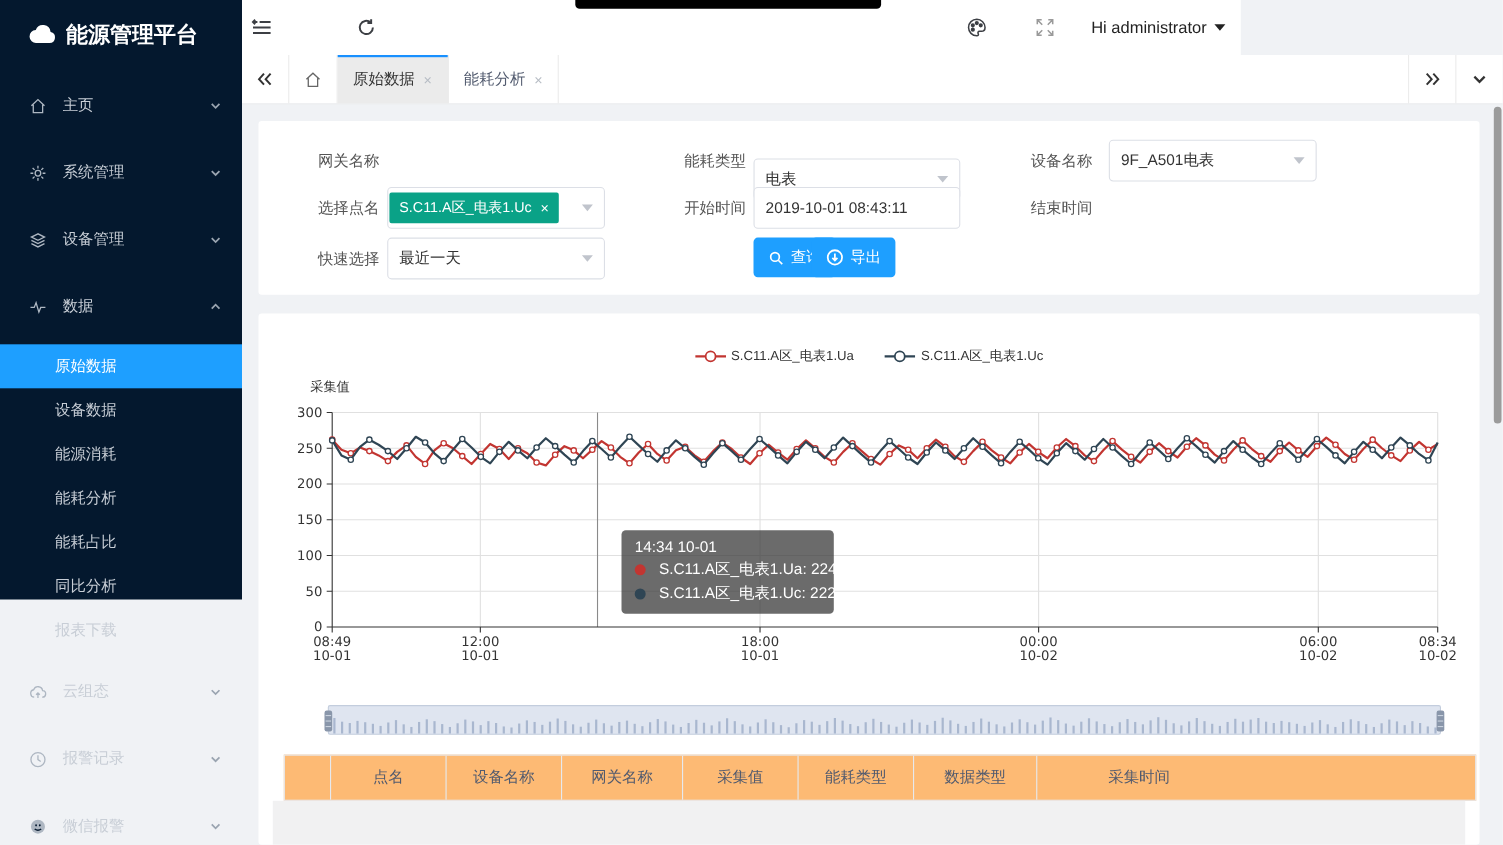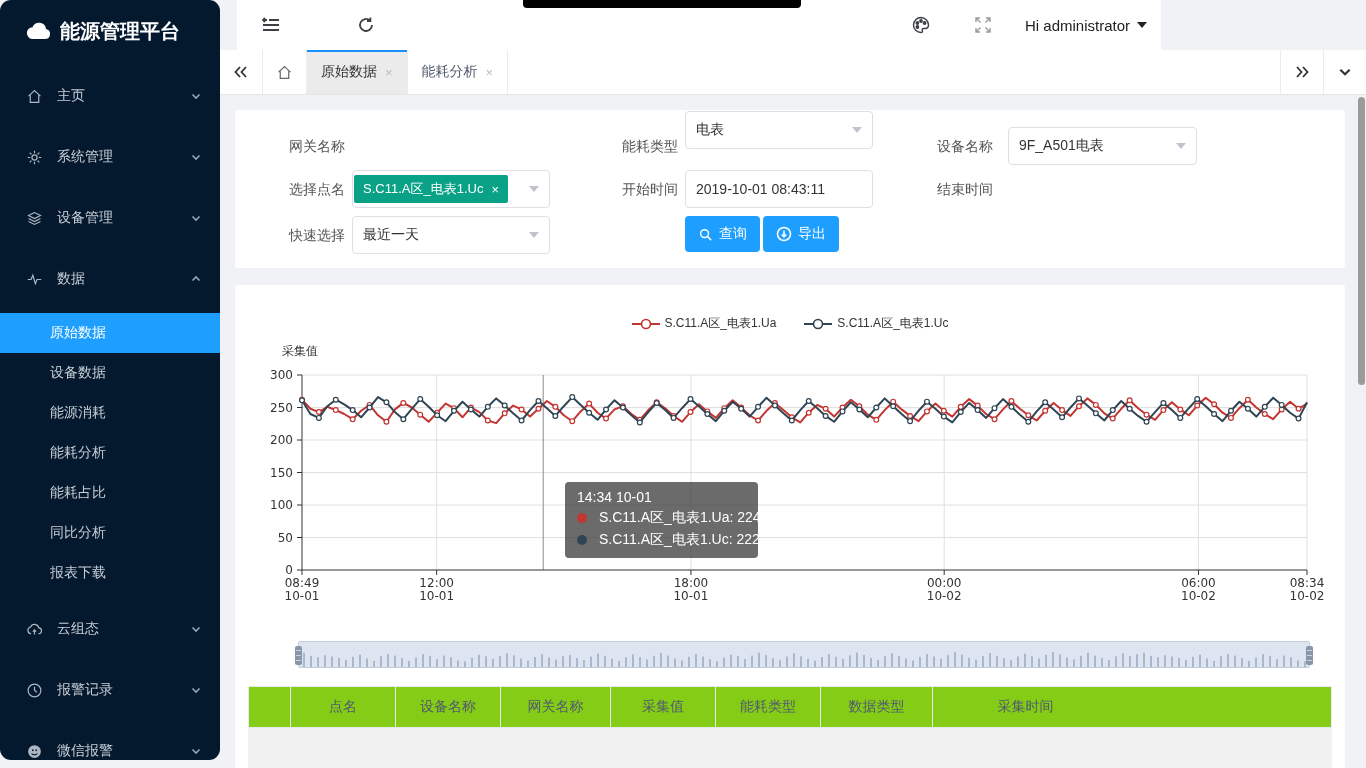--- a/index.html
+++ b/index.html
@@ -1,29 +1,29 @@
 <!DOCTYPE html>
 <html><head>
 <meta charset="utf-8">
 <style>
   * { margin:0; padding:0; box-sizing:border-box; }
   html,body { width:1366px; height:768px; overflow:hidden; font-family:"Liberation Sans","DejaVu Sans",sans-serif; background:#f0f2f5; }
   .abs { position:absolute; }
   
-  #sidebar { position:absolute; left:0; top:0; width:220px; height:760px; background:#04182e; color:#c8ced6; z-index:5;border-radius:11px; }
+  #sidebar { position:absolute; left:0; top:0; width:220px; height:545px; background:#04182e; color:#c8ced6; z-index:5; }
   .logo { height:62px; display:flex; align-items:center; padding-left:26px; gap:8px; color:#fff; font-size:20px; font-weight:bold; }
   .menu-item { height:40px; display:flex; align-items:center; padding:0 18px 0 26px; gap:14px; font-size:14px; color:#c8ced6; cursor:pointer; margin-bottom:21px; }
   .menu-item .lbl { flex:1; }
   .menu-item svg.mi { width:17px; height:17px; stroke:#aeb7c2; fill:none; stroke-width:1.4; }
   .menu-item svg.chv { width:12px; height:12px; stroke:#9aa4b0; fill:none; stroke-width:1.6; }
   .submenu .menu-item { margin-bottom:0; padding-left:50px; }
   .submenu { margin-bottom:16px; }
   .menu-item.active { background:#1e9fff; color:#fff; }
   
-  #header { position:absolute; left:237px; top:0; width:924px; height:50px; background:#fff; display:flex; align-items:center;gap:47px; }
+  #header { position:absolute; left:204px; top:0; width:924px; height:50px; background:#fff; display:flex; align-items:center;gap:47px; }
   .hicon { width:40px; height:40px; display:flex; align-items:center; justify-content:center; cursor:pointer; }
   .hicon svg { stroke:#3c3f44; fill:none; stroke-width:1.8; }
   #user-area { position:absolute; right:14px; top:0; height:50px; display:flex; align-items:center; gap:22px; }
   #user-name { font-size:15px; color:#222; display:flex; align-items:center; gap:7px; cursor:pointer; }
   .caret-down { width:0; height:0; border-left:5px solid transparent; border-right:5px solid transparent; border-top:6px solid #222; }
   #top-notch { position:absolute; left:523px; top:0; width:278px; height:8px; background:#000; border-radius:0 0 4px 4px; z-index:50; }
   
   #tabbar { position:absolute; left:220px; top:50px; width:1146px; height:45px; background:#fff; border-bottom:1px solid #e4e7ea; display:flex; align-items:stretch; }
   .tcell { display:flex; align-items:center; justify-content:center; border-right:1px solid #ececec; cursor:pointer; }
   .tab { padding:0 14px; font-size:14px; color:#515a6e; gap:8px; position:relative; }
@@ -51,21 +51,21 @@
   .leg svg { width:28px; height:12px; }
   .axis-text { font-size:12px; fill:#333; font-family:"DejaVu Sans",sans-serif; }
   #tooltip { position:absolute; left:330px; top:197px; width:193px; background:rgba(50,50,50,.72); border-radius:4px; color:#fff; font-size:14px; padding:7px 12px 9px; z-index:4; }
   #tooltip .row { display:flex; align-items:center; gap:12px; margin-top:4px; white-space:nowrap; }
   #tooltip .dot { width:10px; height:10px; border-radius:50%; flex:none; }
   
   #datazoom { position:absolute; left:63px; top:356px; width:1012px; height:27px; background:#dfe5f0; border:1px solid #c3cddd; border-radius:2px; cursor:pointer; }
   .dz-handle { position:absolute; top:4px; width:7px; height:19px; background:#8996aa; border-radius:2px; }
   .dz-handle i { display:block; height:1px; background:#c9d2de; margin:4px 1px 0; }
   
-  #thead { position:absolute; left:13px; top:401px; width:1084px; height:42px; display:flex; background:#84cc16; border:1px solid #e6e9ee; }
+  #thead { position:absolute; left:23px; top:401px; width:1084px; height:42px; display:flex; background:#fdba74; border:1px solid #e6e9ee; }
   #thead .th { border-right:1px solid #e6e9ee; display:flex; align-items:center; justify-content:center; font-size:14px; color:#515a6e; }
   #thead .th:last-child { border-right:none; }
   #tbody-strip { position:absolute; left:13px; top:443px; width:1084px; height:40px; background:#f1f1f2; }
   
   #scroll-thumb { position:absolute; right:1px; top:97px; width:7px; height:288px; background:#9b9b9b; border-radius:4px; z-index:60; }
 </style>
 </head>
 <body>
 
 <div id="sidebar">
@@ -233,21 +233,21 @@
       <svg width="14" height="14" viewBox="0 0 12 12">
           <path d="M2 4l4 4 4-4"></path>
         </svg>
     </div>
   </div>
 </div>
 
 <div id="filter-card" class="card">
   <div class="flabel" style="left:30px;top:17px">网关名称</div>
   <div class="flabel" style="left:363px;top:17px">能耗类型</div>
-  <div class="select" style="left:450px;top:1px;width:188px">
+  <div class="select" style="left:450px;top:34px;width:188px">
     <span class="val">电表</span>
       <i class="tri"></i>
   </div>
   <div class="flabel" style="left:678px;top:17px">设备名称</div>
   <div class="select" style="left:773px;top:17px;width:189px">
     <span class="val">9F_A501电表</span>
       <i class="tri"></i>
   </div>
 
   <div class="flabel" style="left:30px;top:60px">选择点名</div>
@@ -270,21 +270,21 @@
     <span class="val">最近一天</span>
       <i class="tri"></i>
   </div>
   <button class="btn" style="left:450px;top:106px">
     <svg width="15" height="15" viewBox="0 0 16 16">
         <circle cx="7" cy="7" r="4.2"></circle>
         <path d="M10.2 10.2 14 14"></path>
       </svg>
     <span>查询</span>
   </button>
-  <button class="btn" style="left:528px;top:106px">
+  <button class="btn" style="left:503px;top:106px">
     <svg width="16" height="16" viewBox="0 0 16 16">
         <circle cx="8" cy="8" r="6.5"></circle>
         <path d="M8 4.5v6M5.7 8.5 8 10.8l2.3-2.3"></path>
       </svg>
     <span>导出</span>
   </button>
 </div>
 
 <div id="chart-card" class="card">
   <div id="legend">

